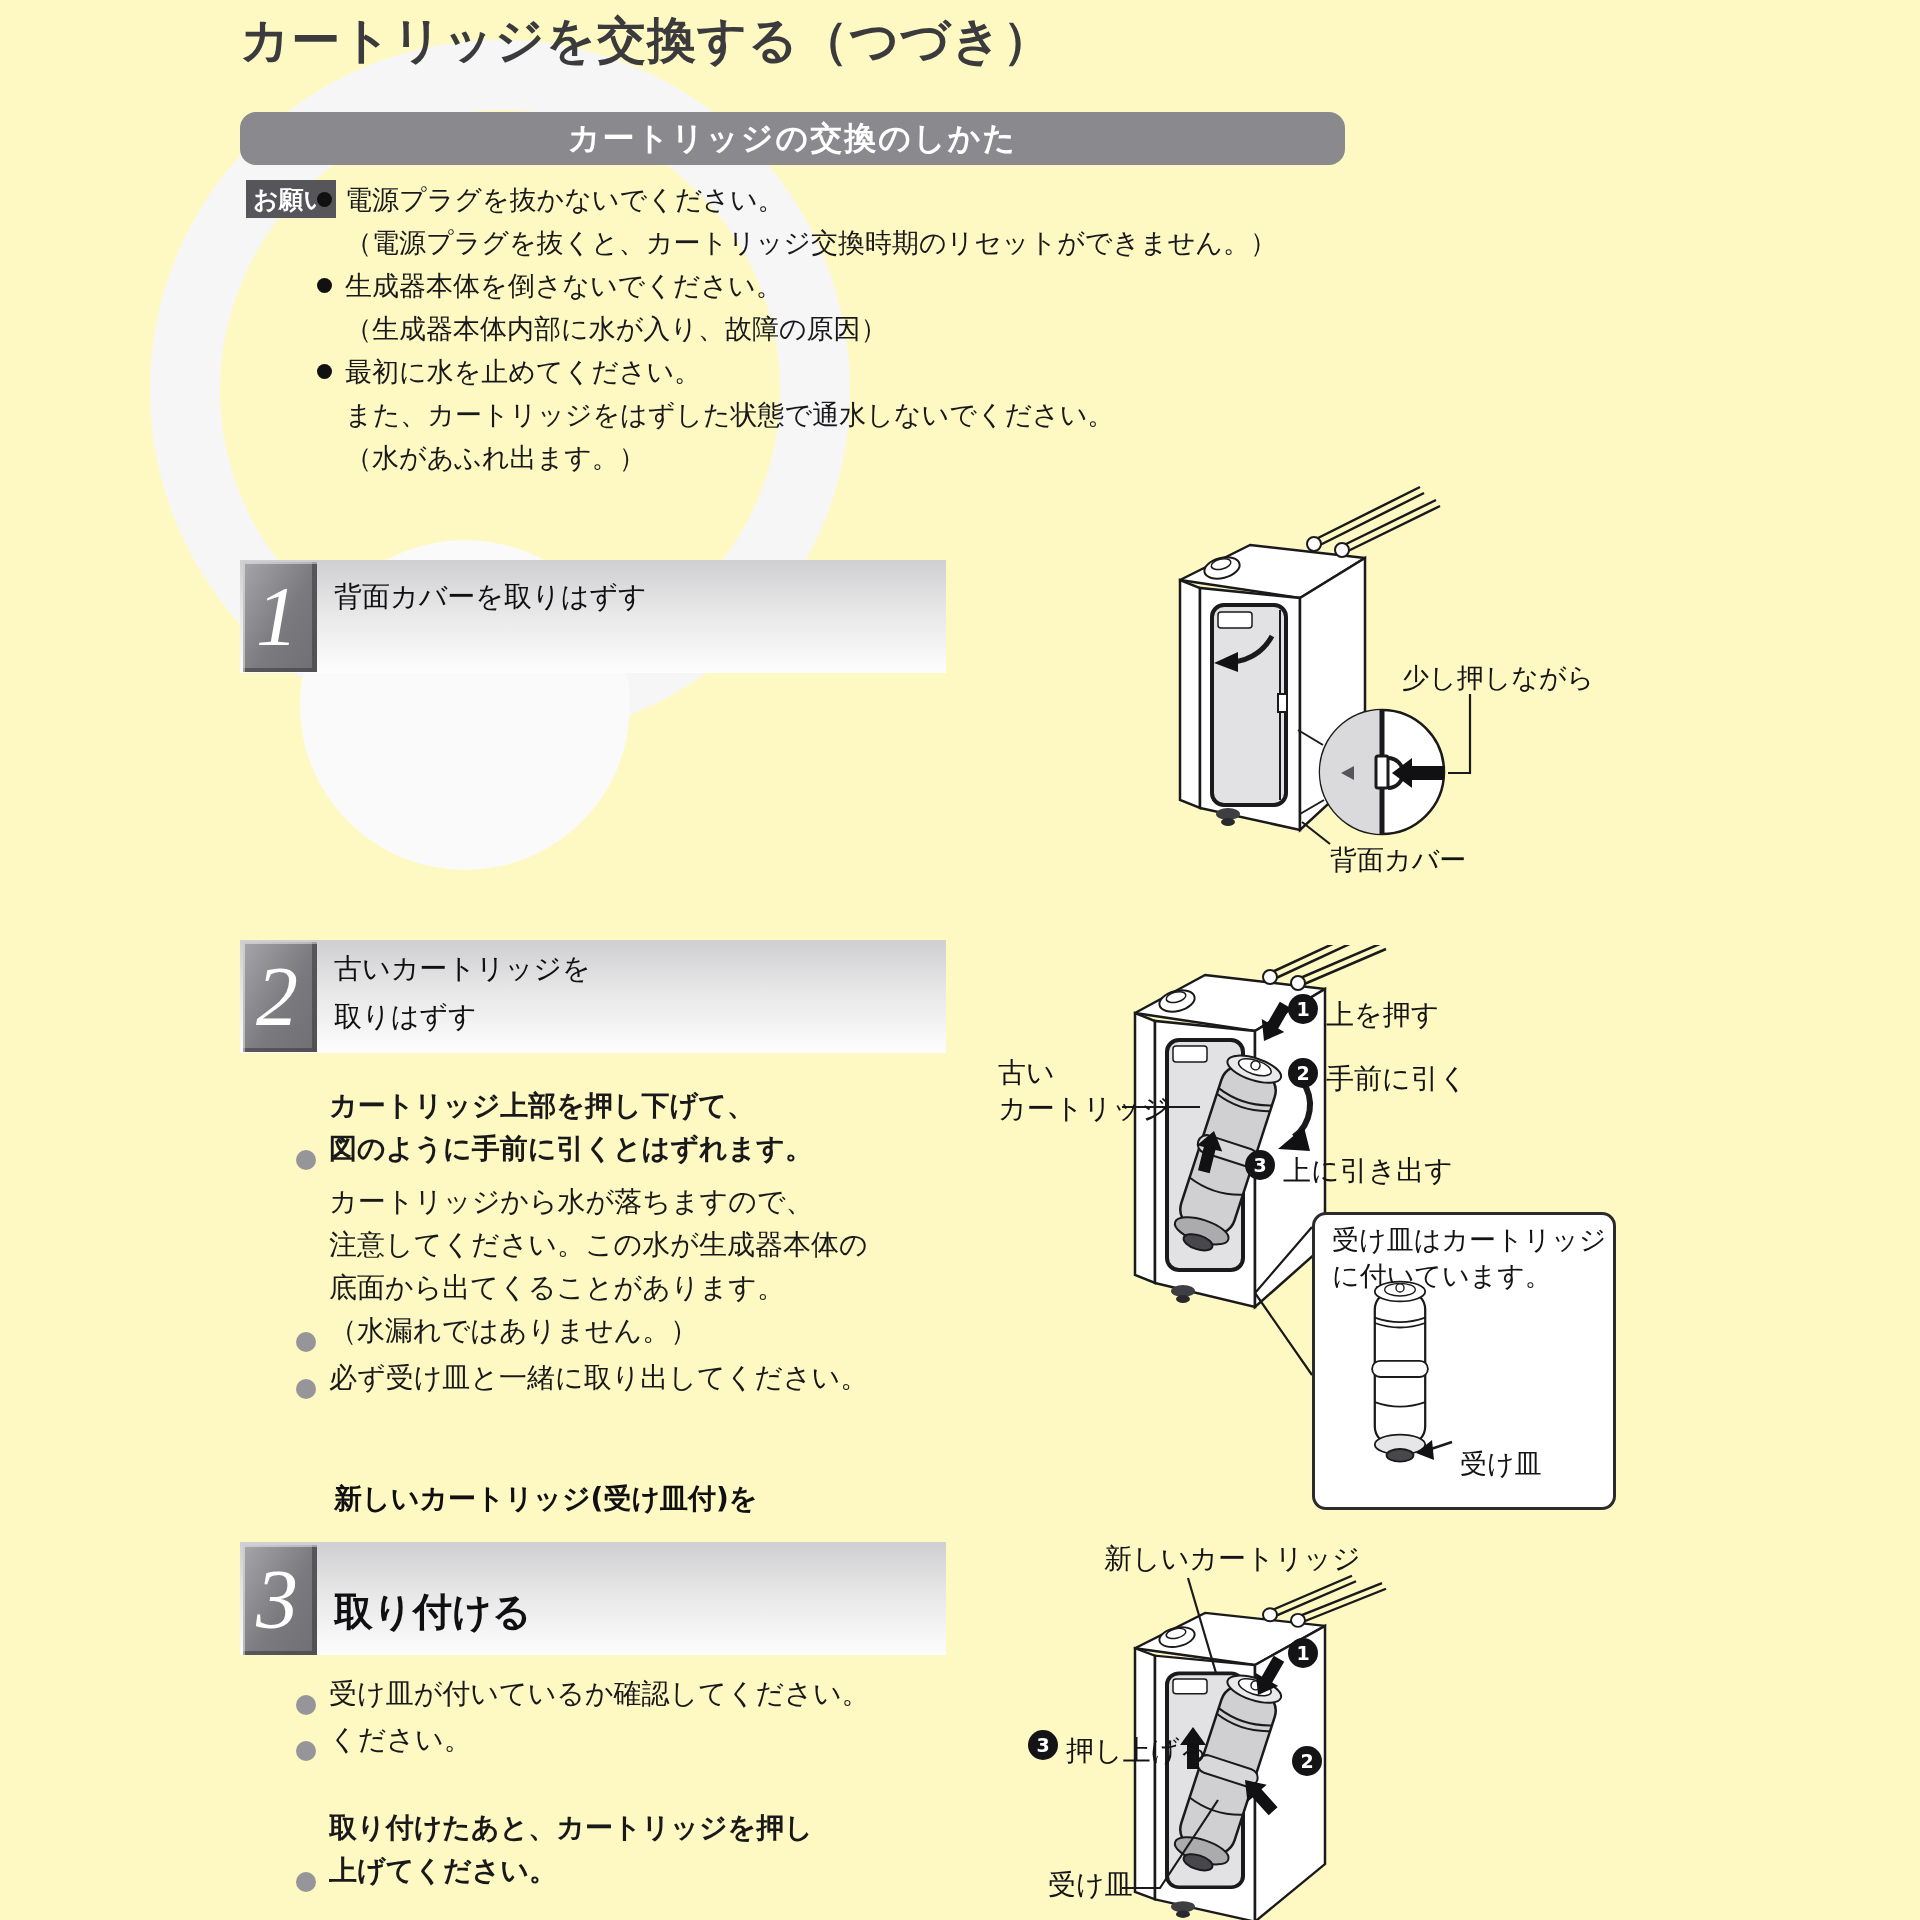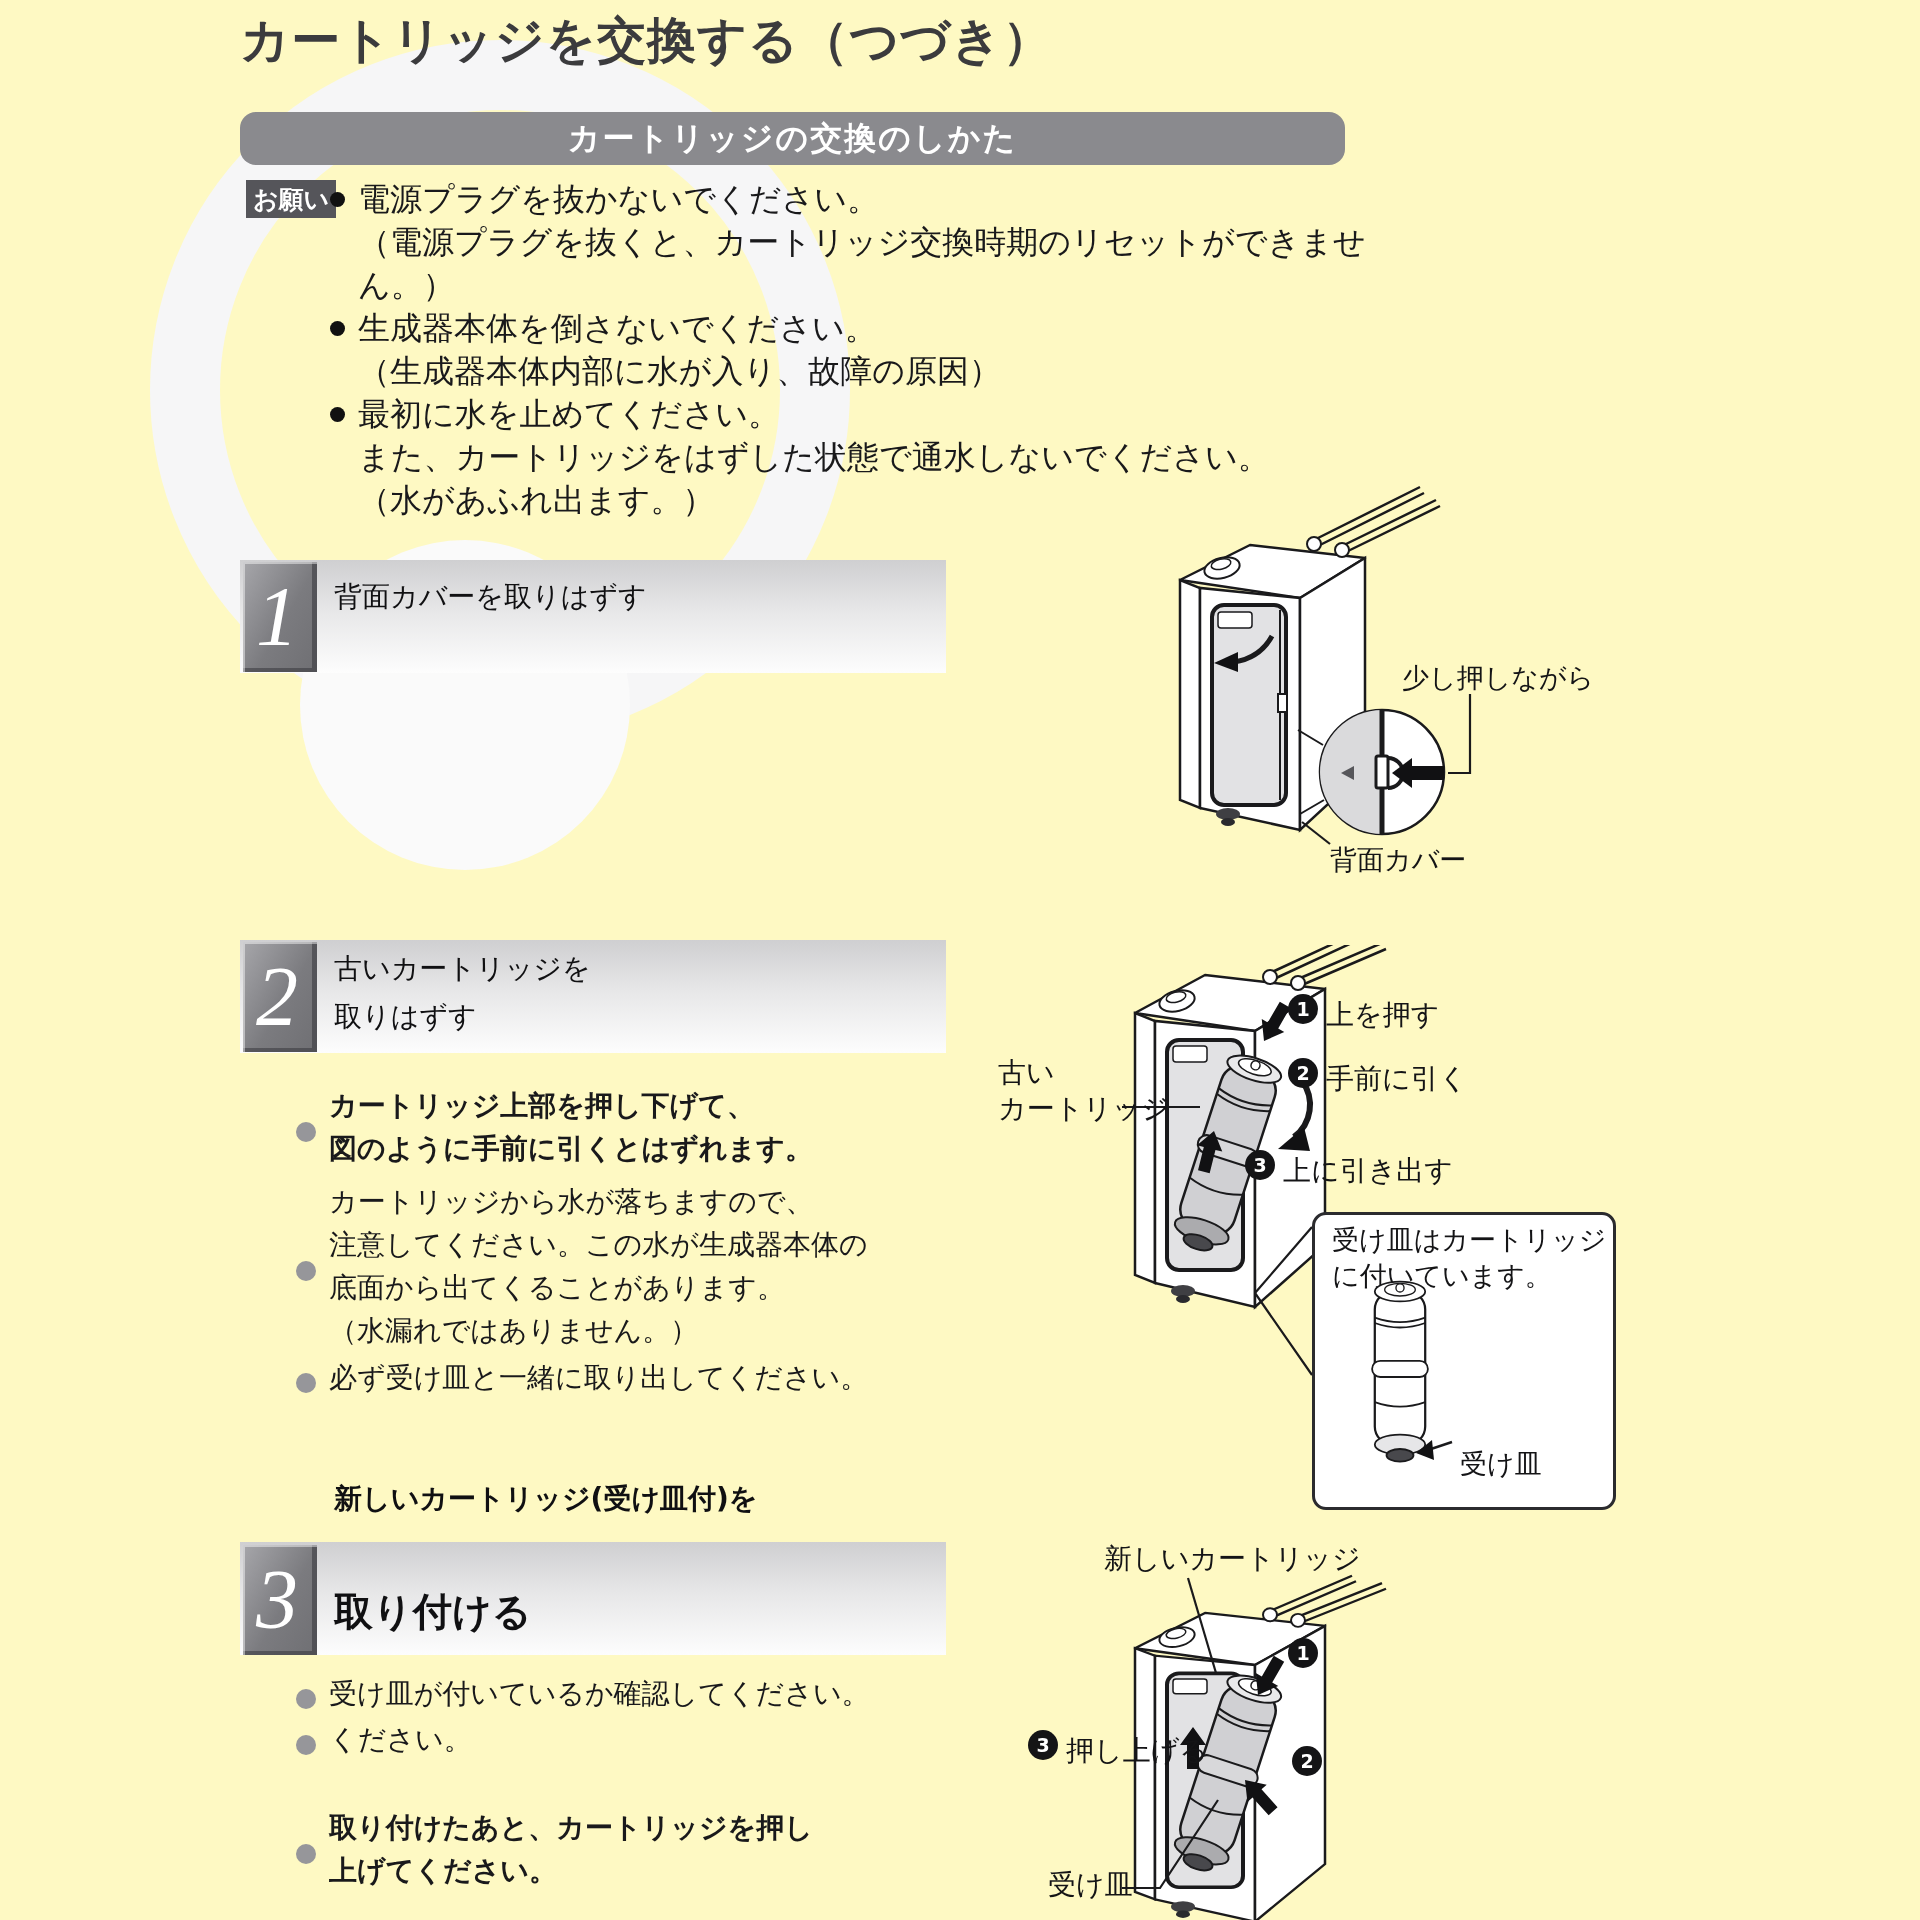--- a/index.html
+++ b/index.html
@@ -14,37 +14,37 @@
   .wm2{left:300px;top:540px;width:330px;height:330px;border-radius:50%;background:#fafafa;}
   
   .title{left:240px;top:8px;font-size:49px;font-weight:700;letter-spacing:1px;color:#3b3b3d;}
   
   .banner{left:240px;top:112px;width:1105px;height:53px;border-radius:16px;background:#8a8a8e;
           display:flex;align-items:center;justify-content:center;}
   .banner span{color:#ffffff;font-size:32px;font-weight:700;letter-spacing:2px;}
   
   .notice-label{left:246px;top:180px;width:90px;height:38px;background:#55555a;color:#fff;
                 font-size:25px;font-weight:700;display:flex;align-items:center;justify-content:center;}
-  .notice-list{left:330px;top:178px;width:1060px;font-size:32px;line-height:43px;}
+  .notice-list{left:317px;top:178px;width:1060px;font-size:27px;line-height:43px;}
   .nrow{display:flex;align-items:flex-start;}
   .nrow .dot{flex:0 0 auto;width:15px;height:15px;border-radius:50%;background:#111;margin:14px 13px 0 0;}
   .nrow.cont{padding-left:28px;}
   
   .band{left:240px;width:706px;height:113px;
         background:linear-gradient(180deg,#cfcfd1 0%,#e7e7e8 45%,#fdfdfd 100%);}
   .numbox{width:74px;height:110px;left:243px;
           background:linear-gradient(120deg,#a6a6aa,#7b7b7f 55%,#6f6f73);
           box-shadow:inset 2px 2px 0 rgba(255,255,255,.45), inset -5px -4px 0 rgba(55,55,60,.55);
           display:flex;align-items:center;justify-content:center;}
   .numbox span{font-family:"Liberation Serif","DejaVu Serif",serif;font-style:italic;
                font-size:84px;color:#fff;line-height:1;padding-right:6px;}
   .h1{font-size:28px;font-weight:400;color:#101012;}
   
   .sbullets{width:680px;font-size:28px;line-height:43px;}
-  .sbullet{display:flex;align-items:center;}
+  .sbullet{display:flex;align-items:flex-end;}
   .sbullet .dot{flex:0 0 auto;width:20px;height:20px;border-radius:50%;background:#96969a;margin:10px 13px 0 0;}
   .bold{font-weight:700;}
   
   .dlabel{font-size:27px;color:#141416;white-space:nowrap;}
   .dlabel28{font-size:28px;color:#141416;white-space:nowrap;}
   .marker{position:absolute;width:30px;height:30px;border-radius:50%;background:#141416;color:#fff;
           font-weight:700;font-size:19px;display:flex;align-items:center;justify-content:center;}
   
   .callout{left:1312px;top:1212px;width:298px;height:292px;border:3px solid #2b2b2e;border-radius:14px;
            background:#fff;}

